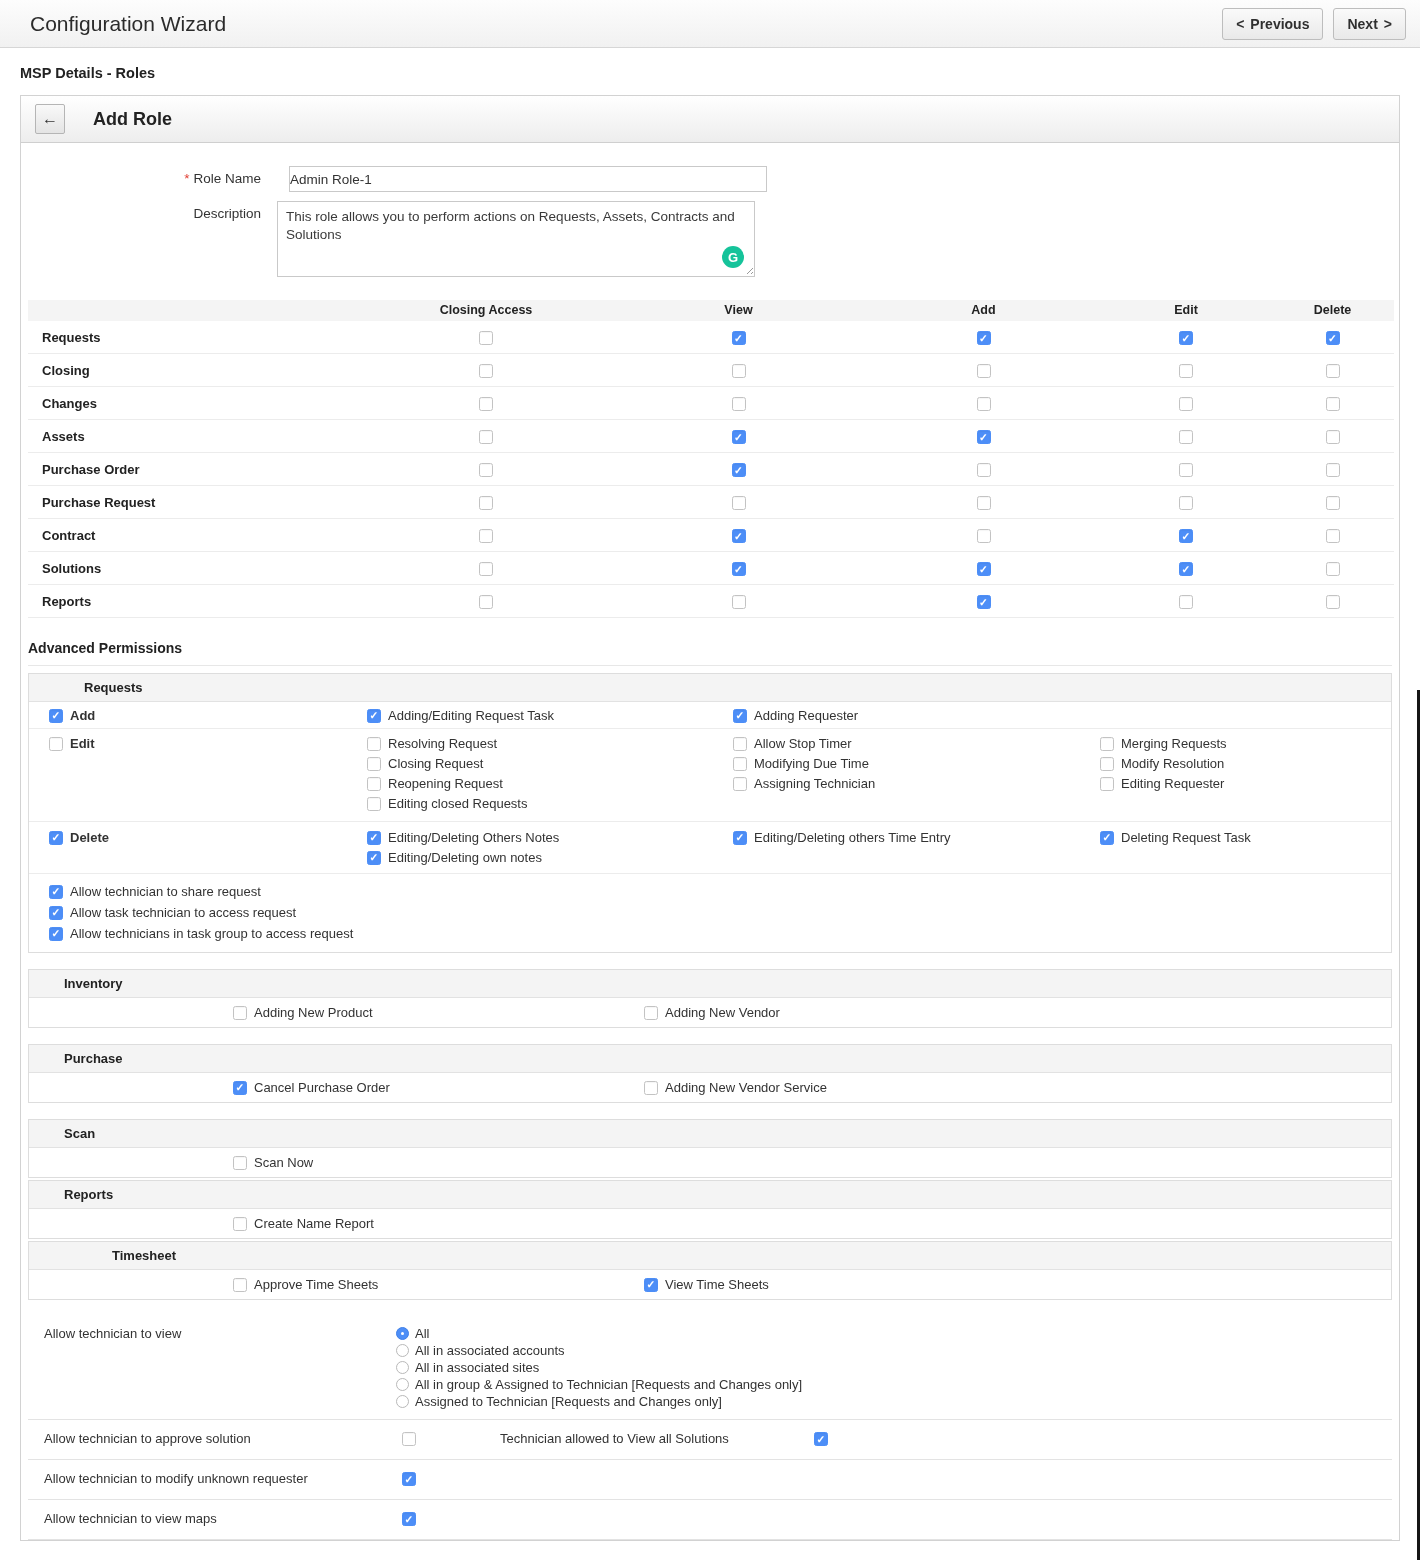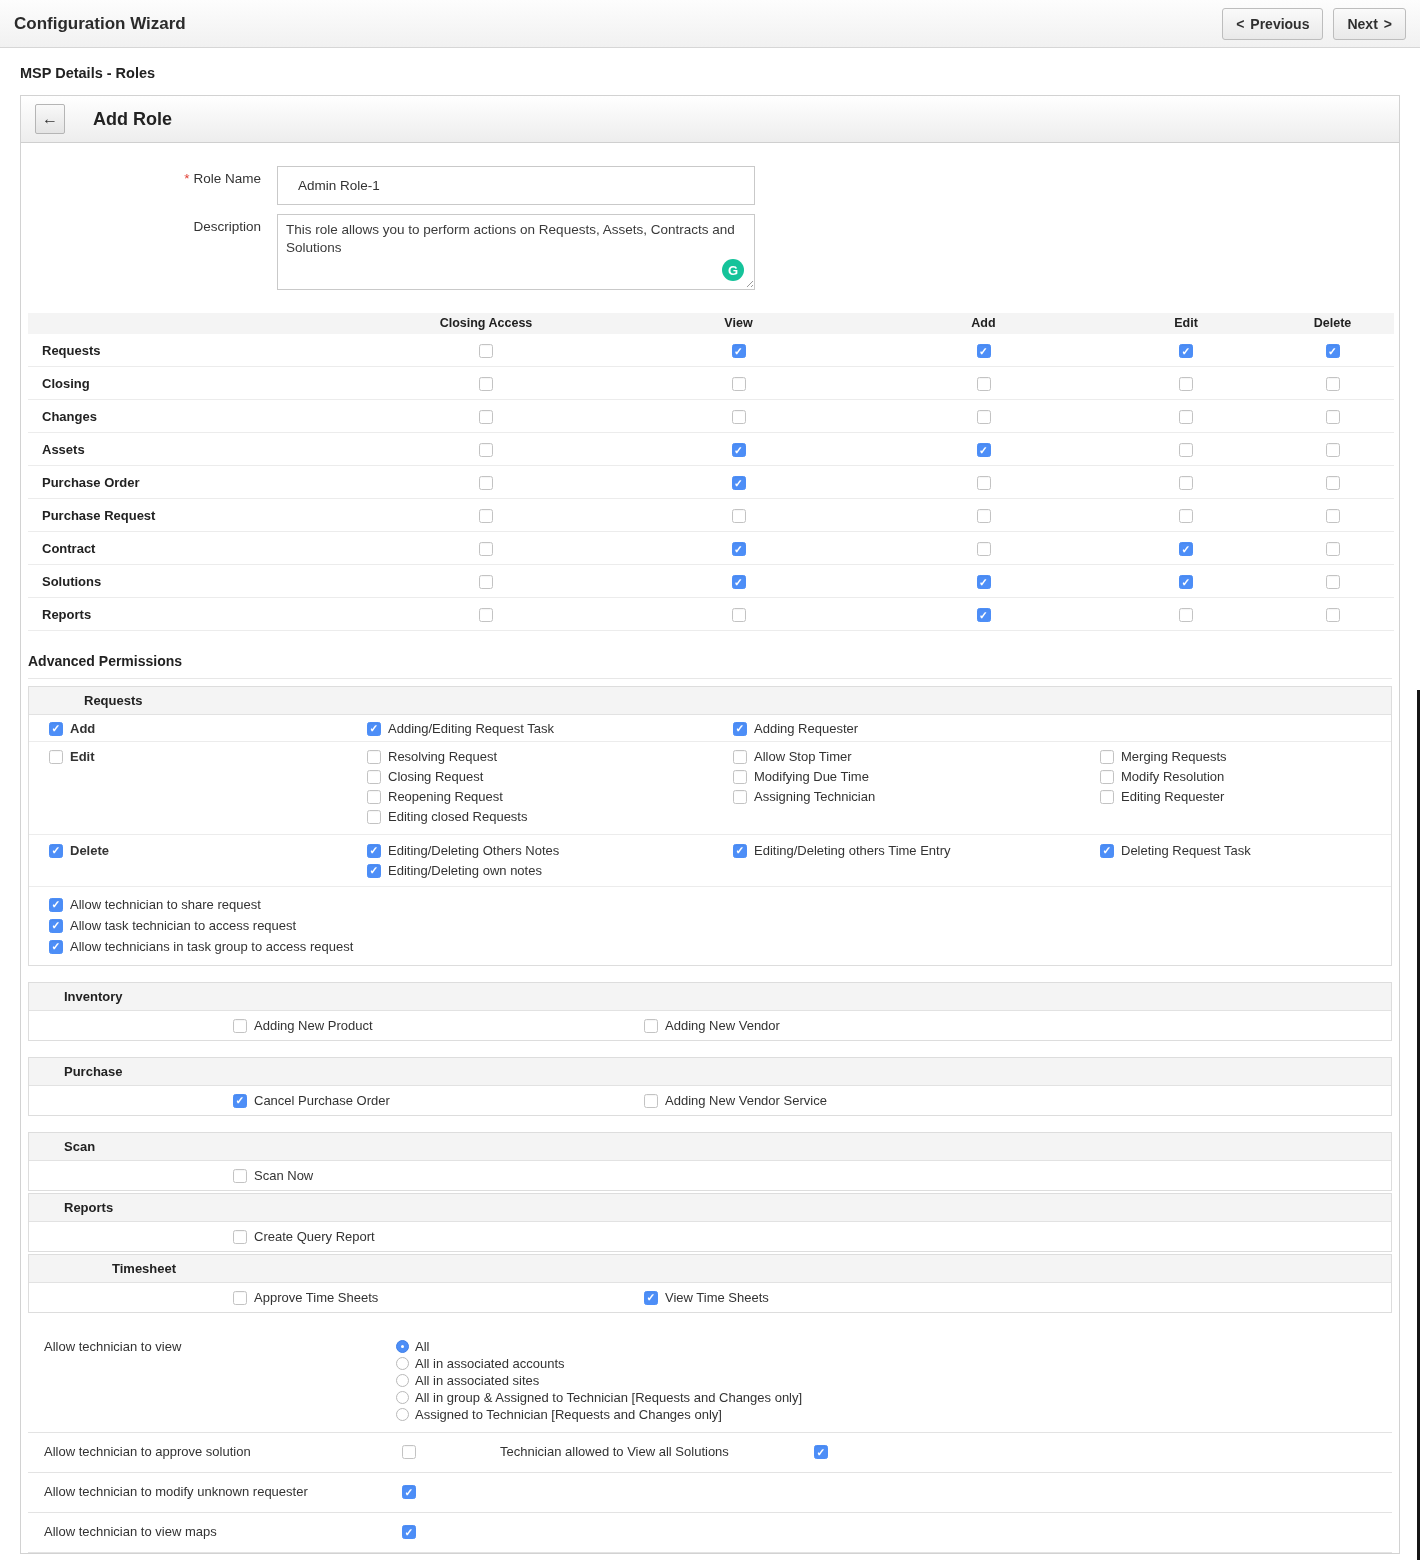--- a/index.html
+++ b/index.html
@@ -6,21 +6,21 @@
   html, body { margin:0; padding:0; width:1420px; }
   body {
     font-family:"Liberation Sans", sans-serif;
     background:#fff; color:#333; position:relative; height:1560px; overflow:hidden;
   }
   
   .topbar {
     height:48px; display:flex; align-items:center; justify-content:space-between;
     background:linear-gradient(#fdfdfd,#f1f1f1); border-bottom:1px solid #d6d6d6; padding:0 14px;
   }
-  .topbar-title { font-size:17px; font-weight:bold; color:#2b2b2b; }
+  .topbar-title { font-size:21px; font-weight:normal; color:#2b2b2b; margin-left:16px; }
   .nav-btns { display:flex; gap:10px; }
   .nav-btn {
     font-family:inherit; font-size:14px; font-weight:bold; color:#2f2f2f;
     background:linear-gradient(#fafafa,#e9e9e9); border:1px solid #bdbdbd; border-radius:3px;
     padding:7px 13px; cursor:pointer; display:flex; align-items:center; gap:6px;
   }
   .chev { font-weight:900; font-size:14px; }
   
   .breadcrumb { font-size:14.5px; font-weight:bold; color:#222; padding:17px 0 14px 20px; }
   
@@ -34,22 +34,22 @@
     background:linear-gradient(#f9f9f9,#e4e4e4); font-size:16px; color:#333;
     display:flex; align-items:center; justify-content:center; cursor:pointer; font-family:inherit;
   }
   .panel-title { font-size:18px; font-weight:bold; color:#222; margin-left:28px; }
   
   .form-area { padding:23px 0 14px; }
   .form-row { display:flex; margin-bottom:9px; }
   .form-label { width:240px; text-align:right; font-size:13.5px; color:#333; padding-top:5px; }
   .req { color:#e03c31; margin-right:4px; }
   .text-input {
-    margin-left:16px; width:478px; height:39px; border:1px solid #c9c9c9;
-    padding:0 20px; font-size:13.5px; font-family:inherit; color:#333; outline:none;
+    margin-left:28px; width:478px; height:26px; border:1px solid #c9c9c9;
+    padding:0 0; font-size:13.5px; font-family:inherit; color:#333; outline:none;
   }
   .desc-wrap { position:relative; margin-left:16px; }
   .desc-area {
     width:478px; height:76px; border:1px solid #c9c9c9; padding:6px 8px;
     font-size:13.5px; font-family:inherit; color:#3a3a3a; line-height:1.35; resize:none; outline:none; display:block;
   }
   .grammarly {
     position:absolute; right:11px; bottom:9px; width:22px; height:22px; border-radius:50%;
     background:#15c39a; color:#fff; font-size:13px; font-weight:bold;
     display:flex; align-items:center; justify-content:center; cursor:pointer;
@@ -416,21 +416,21 @@
           <span class="pair-label">Scan Now</span>
         </div>
     </div>
   </div>
 
   <div class="sec tight">
     <div class="sec-header">Reports</div>
     <div class="item-row">
       <div class="pair">
           <span class="cb"></span>
-          <span class="pair-label">Create Query Report</span>
+          <span class="pair-label">Create Name Report</span>
         </div>
     </div>
   </div>
 
   <div class="sec last">
     <div class="sec-header ind-83">Timesheet</div>
     <div class="item-row">
       <div class="pair">
           <span class="cb"></span>
           <span class="pair-label">Approve Time Sheets</span>

